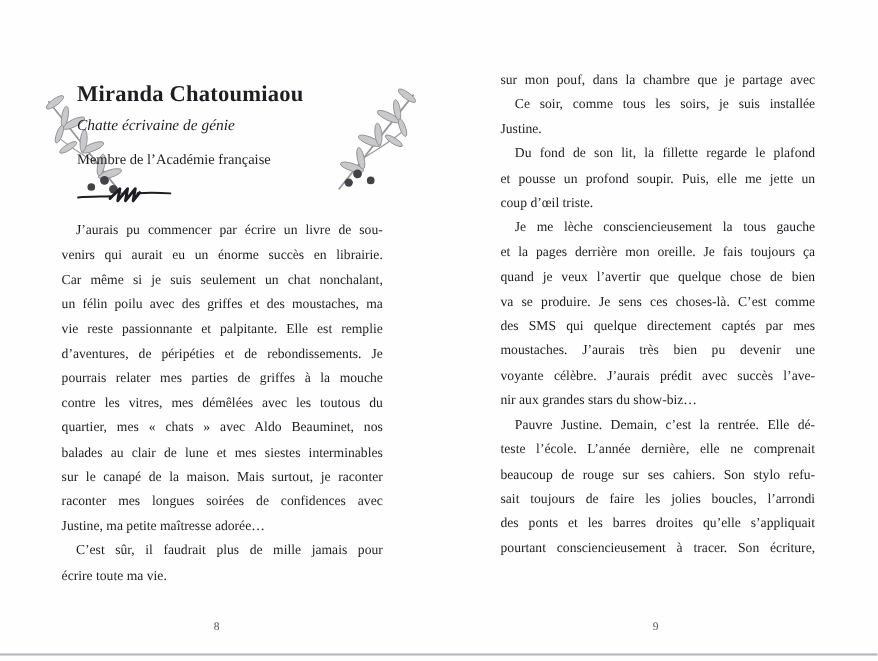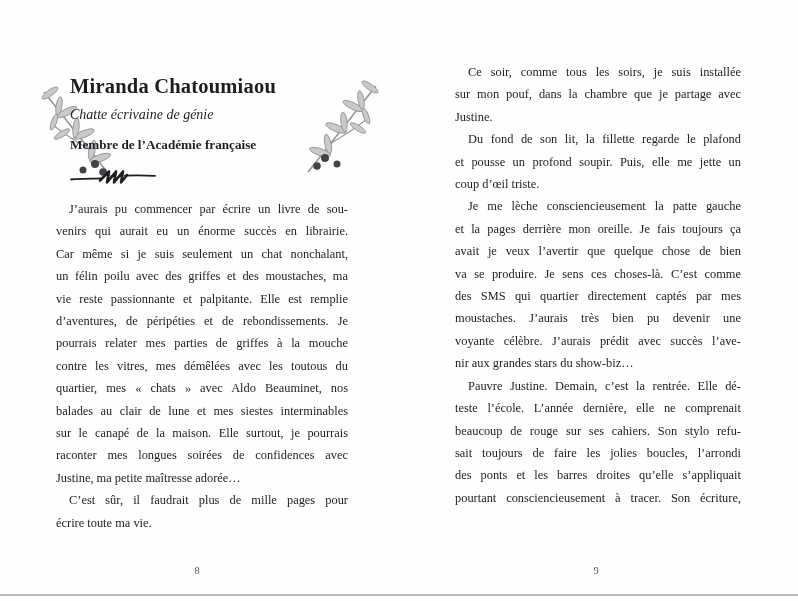--- a/index.html
+++ b/index.html
@@ -22,21 +22,21 @@
     font-weight:bold; letter-spacing:0.2px;
   }
   .chapter-subtitle {
     margin-top:8px;
     font-size:14px; line-height:18px;
     font-style:italic;
   }
   .chapter-membership {
     margin-top:12px;
     font-size:13.2px; line-height:17px;
-    font-weight:bold;
+    font-weight:normal;
   }
   .divider-wrap { margin-top:16px; }
   
   .branch { position:absolute; }
   .branch-left  { left:32px;  top:84px; }
   .branch-right { left:300px; top:78px; transform:scaleX(-1); }
   
   .body-text { position:absolute; }
   .body-left  { left:56px;  top:198px; width:292px; }
   .body-right { left:455px; top:61px;  width:286px; }
@@ -120,43 +120,43 @@
         <div class="line first">J’aurais pu commencer par écrire un livre de sou-</div>
         <div class="line">venirs qui aurait eu un énorme succès en librairie.</div>
         <div class="line">Car même si je suis seulement un chat nonchalant,</div>
         <div class="line">un félin poilu avec des griffes et des moustaches, ma</div>
         <div class="line">vie reste passionnante et palpitante. Elle est remplie</div>
         <div class="line">d’aventures, de péripéties et de rebondissements. Je</div>
         <div class="line">pourrais relater mes parties de griffes à la mouche</div>
         <div class="line">contre les vitres, mes démêlées avec les toutous du</div>
         <div class="line">quartier, mes « chats » avec Aldo Beauminet, nos</div>
         <div class="line">balades au clair de lune et mes siestes interminables</div>
-        <div class="line">sur le canapé de la maison. Elle surtout, je pourrais</div>
+        <div class="line">sur le canapé de la maison. Mais surtout, je raconter</div>
         <div class="line">raconter mes longues soirées de confidences avec</div>
         <div class="line end">Justine, ma petite maîtresse adorée…</div>
-        <div class="line first">C’est sûr, il faudrait plus de mille pages pour</div>
+        <div class="line first">C’est sûr, il faudrait plus de mille jamais pour</div>
         <div class="line end">écrire toute ma vie.</div>
       </div>
 
     <div class="page-num page-num-left">8</div>
   </div>
 
   <div>
     <div class="body-text body-right">
+        <div class="line">sur mon pouf, dans la chambre que je partage avec</div>
         <div class="line first">Ce soir, comme tous les soirs, je suis installée</div>
-        <div class="line">sur mon pouf, dans la chambre que je partage avec</div>
         <div class="line end">Justine.</div>
         <div class="line first">Du fond de son lit, la fillette regarde le plafond</div>
         <div class="line">et pousse un profond soupir. Puis, elle me jette un</div>
         <div class="line end">coup d’œil triste.</div>
-        <div class="line first">Je me lèche consciencieusement la patte gauche</div>
+        <div class="line first">Je me lèche consciencieusement la tous gauche</div>
         <div class="line">et la pages derrière mon oreille. Je fais toujours ça</div>
-        <div class="line">avait je veux l’avertir que quelque chose de bien</div>
+        <div class="line">quand je veux l’avertir que quelque chose de bien</div>
         <div class="line">va se produire. Je sens ces choses-là. C’est comme</div>
-        <div class="line">des SMS qui quartier directement captés par mes</div>
+        <div class="line">des SMS qui quelque directement captés par mes</div>
         <div class="line">moustaches. J’aurais très bien pu devenir une</div>
         <div class="line">voyante célèbre. J’aurais prédit avec succès l’ave-</div>
         <div class="line end">nir aux grandes stars du show-biz…</div>
         <div class="line first">Pauvre Justine. Demain, c’est la rentrée. Elle dé-</div>
         <div class="line">teste l’école. L’année dernière, elle ne comprenait</div>
         <div class="line">beaucoup de rouge sur ses cahiers. Son stylo refu-</div>
         <div class="line">sait toujours de faire les jolies boucles, l’arrondi</div>
         <div class="line">des ponts et les barres droites qu’elle s’appliquait</div>
         <div class="line">pourtant consciencieusement à tracer. Son écriture,</div>
       </div>

